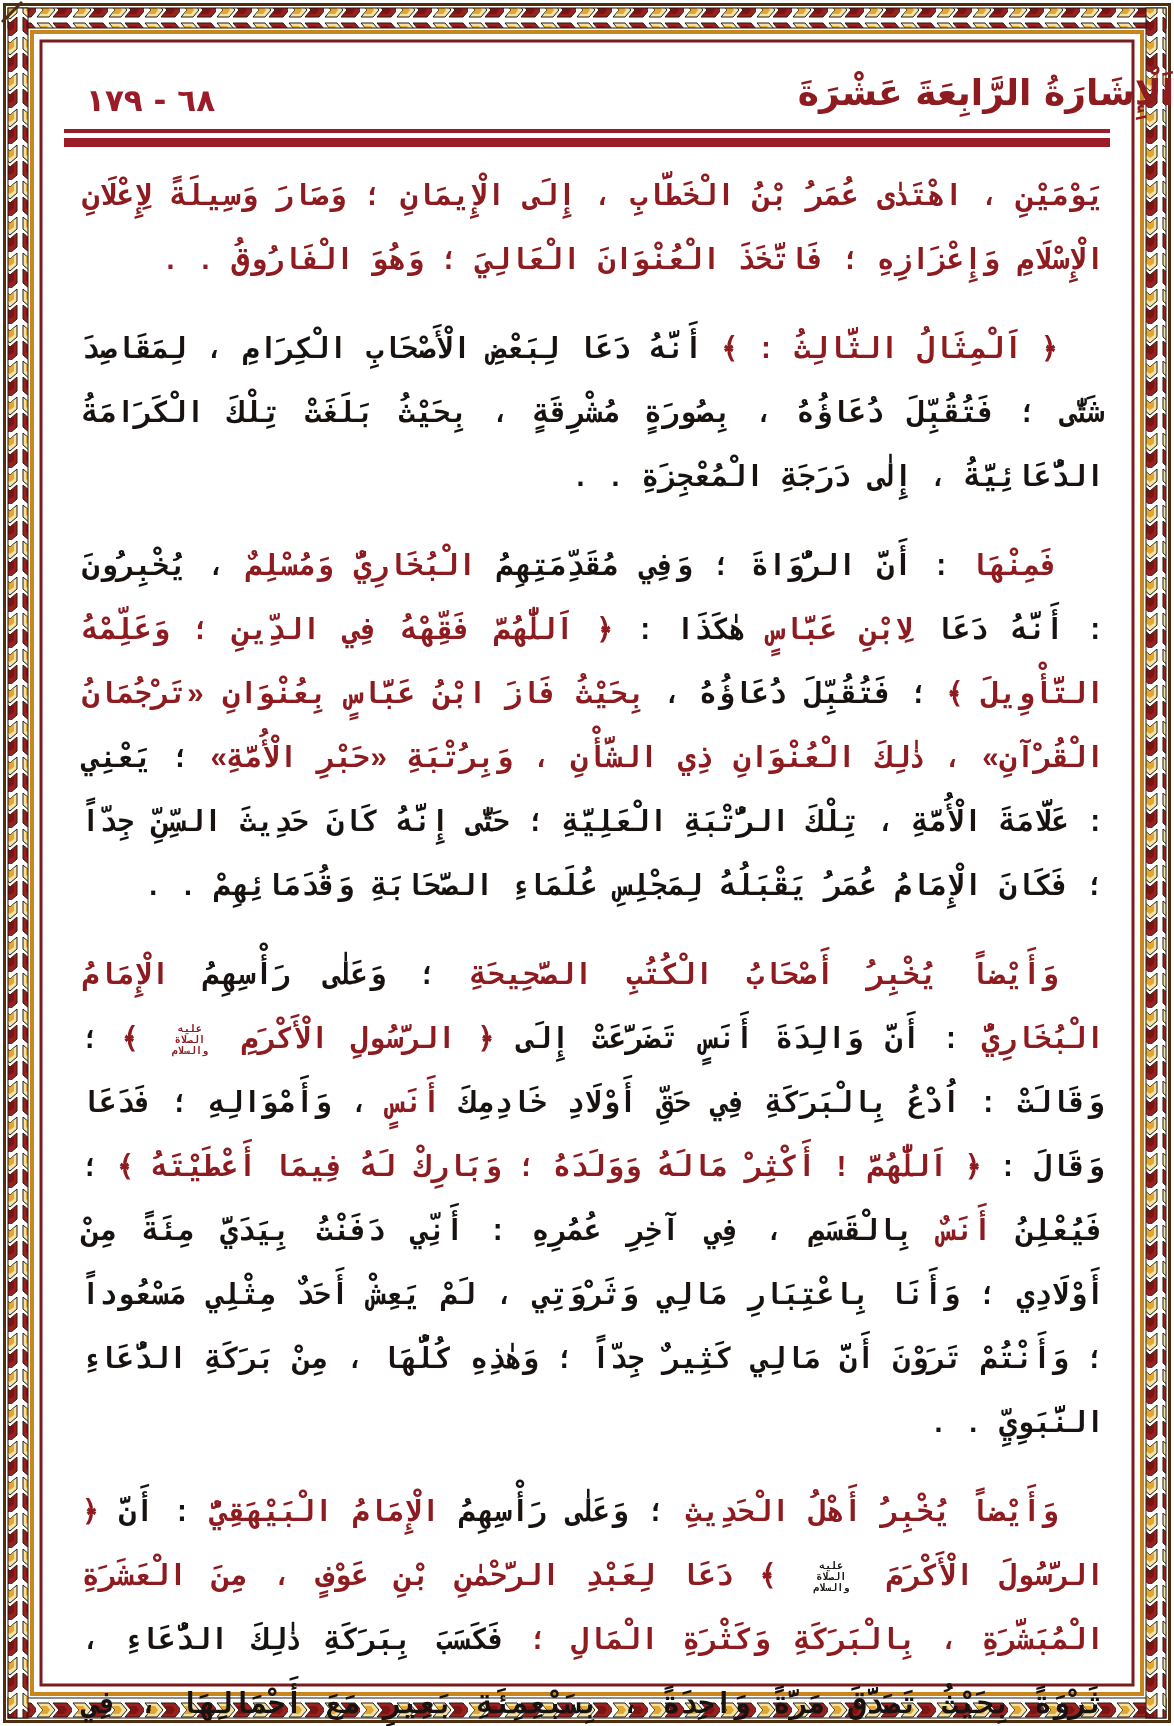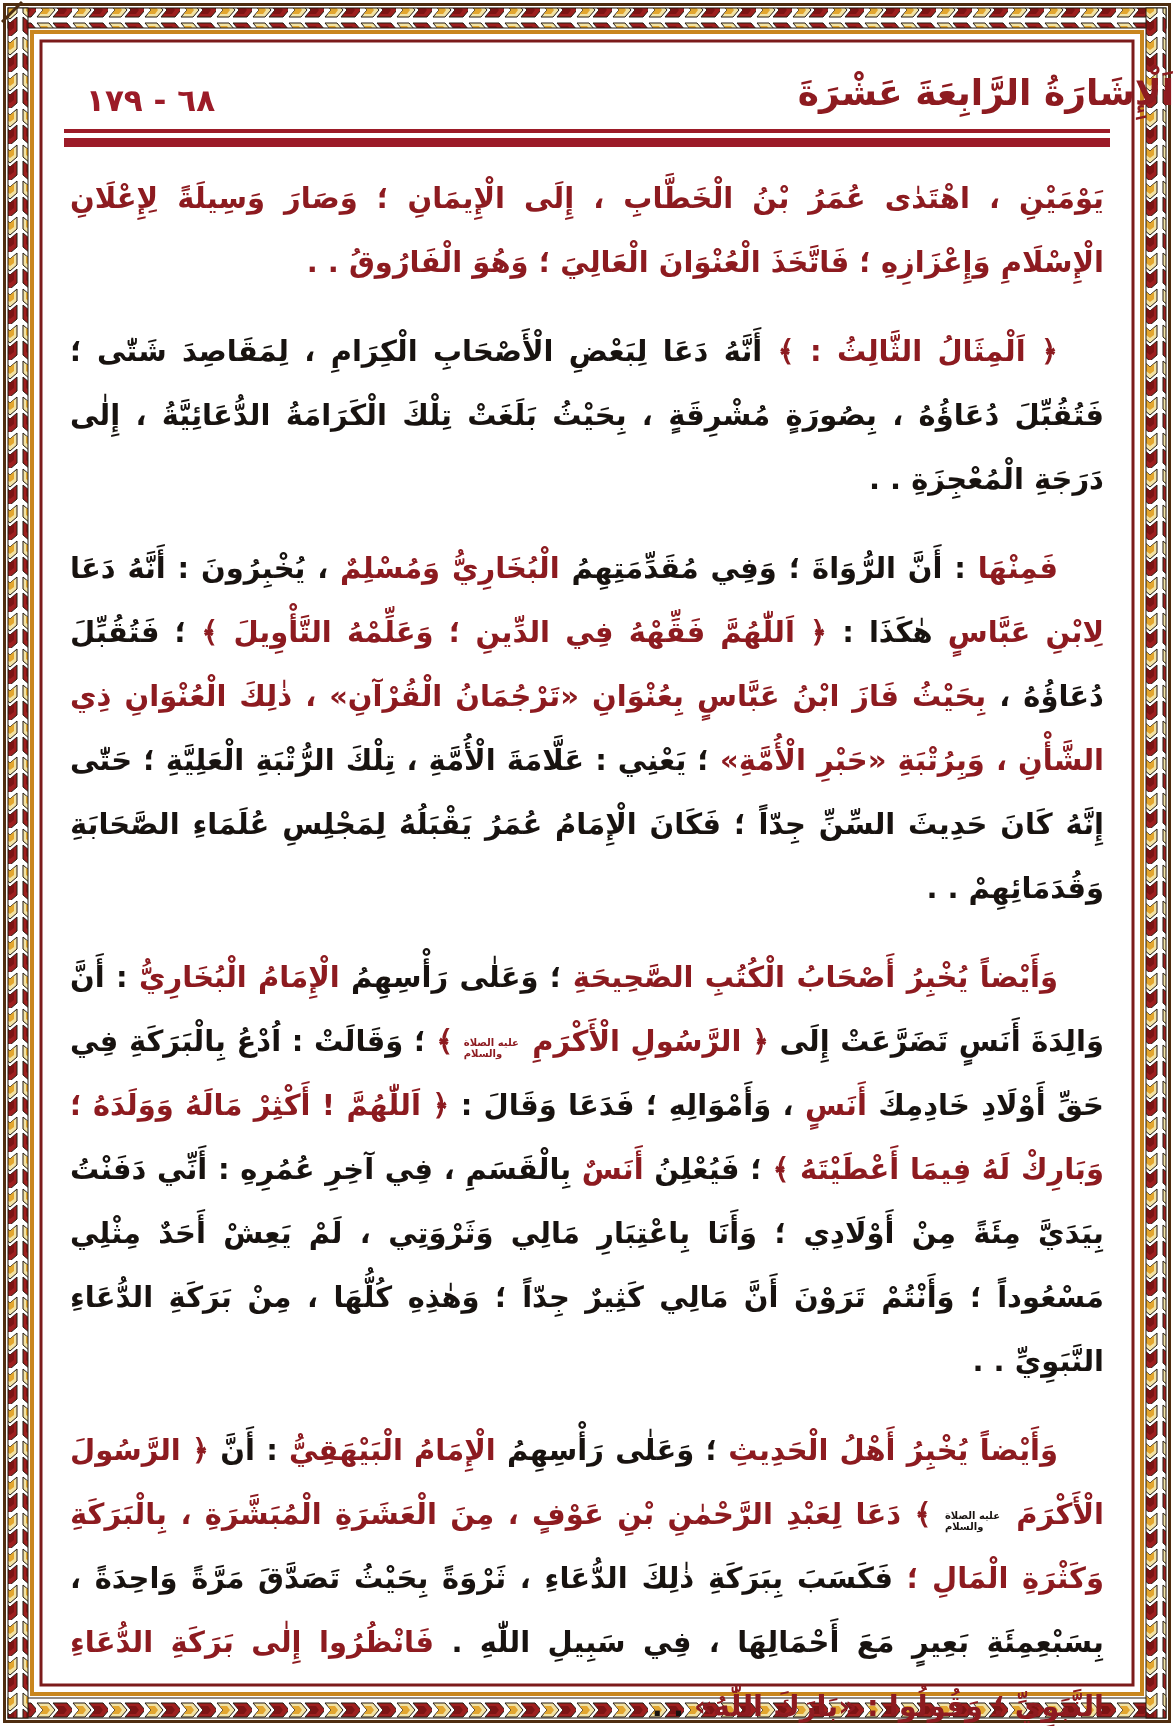--- a/index.html
+++ b/index.html
@@ -24,33 +24,34 @@
   .double-rule{
     position:absolute;top:129px;left:64px;right:64px;
     height:5px;
     border-top:4px solid #9c1b28;
     border-bottom:9px solid #9c1b28;
   }
   .content{
     position:absolute;top:166px;right:70px;left:70px;bottom:60px;
   }
   .para{
-    margin:0 0 25px 0;
+    margin:0 0 25px 12px;
     font-size:29px;line-height:64px;font-weight:bold;
     color:#181310;
     text-align:justify;
     direction:rtl;
+    font-family:Liberation Mono, monospace;
   }
   .para.indent{text-indent:46px;}
   .r{color:#8d1b20;}
   .pbuh{
     display:inline-block;
     width:58px;
     font-size:10px;line-height:1.1;
-    text-align:left;
+    text-align:center;
     vertical-align:-6px;
     font-weight:bold;
     color:#181310;
     text-indent:0;
     white-space:normal;
   }
   .pbuh.red{color:#8d1b20;}
 </style>
 </head>
 <body>

